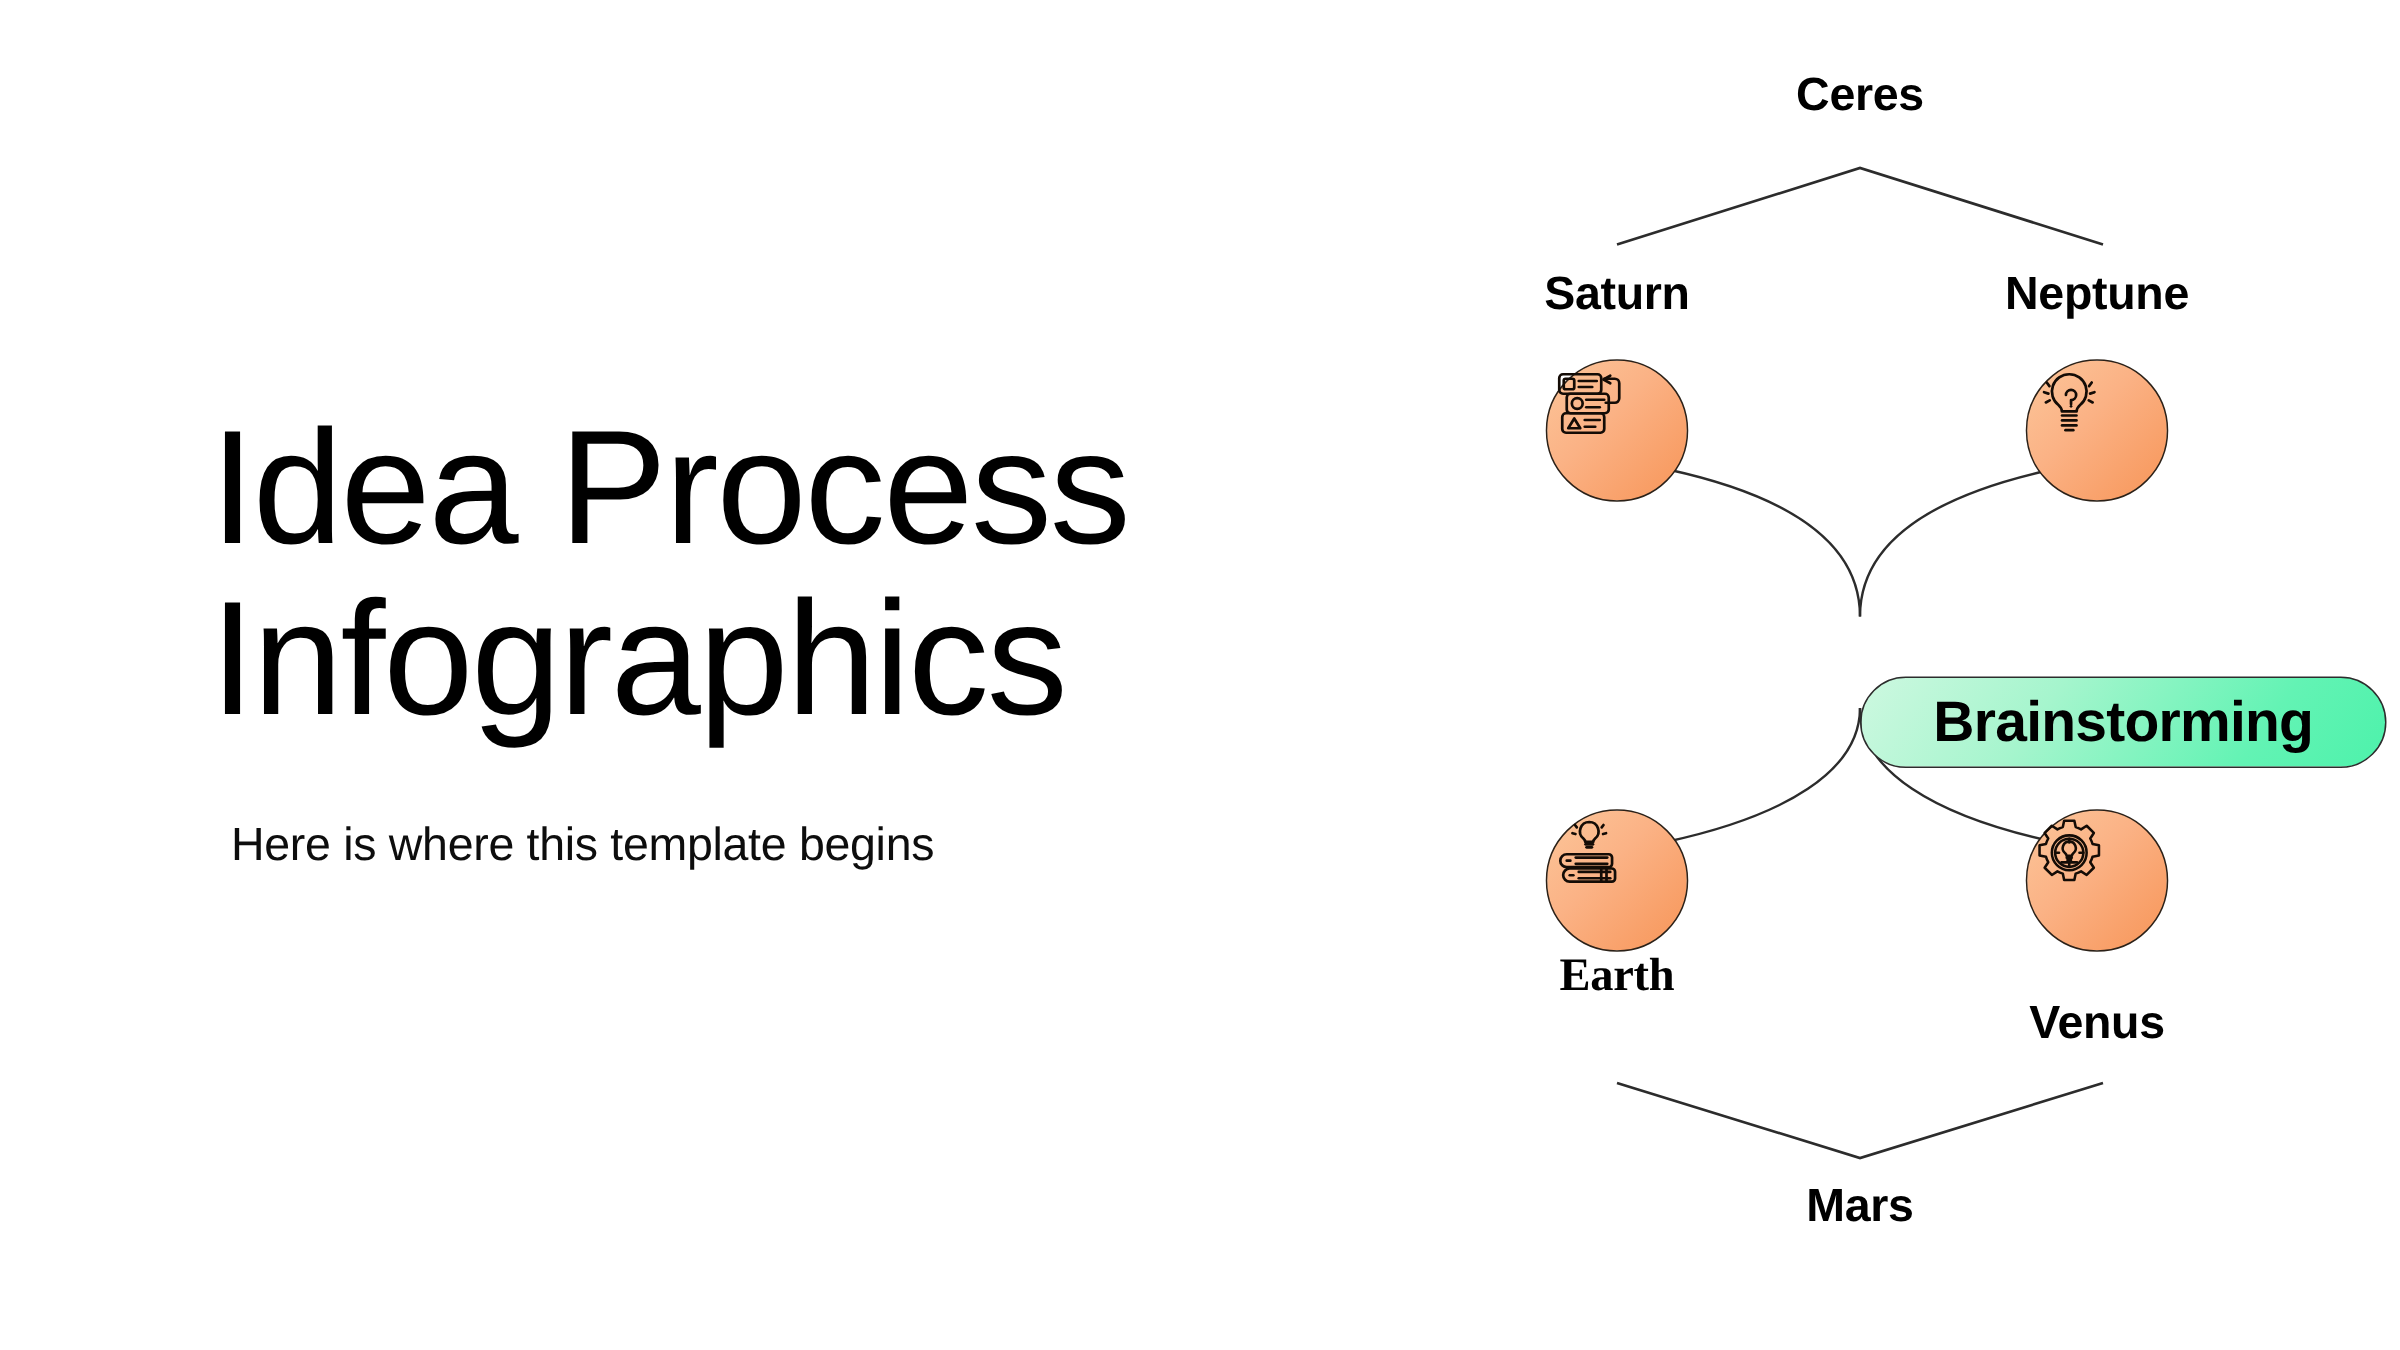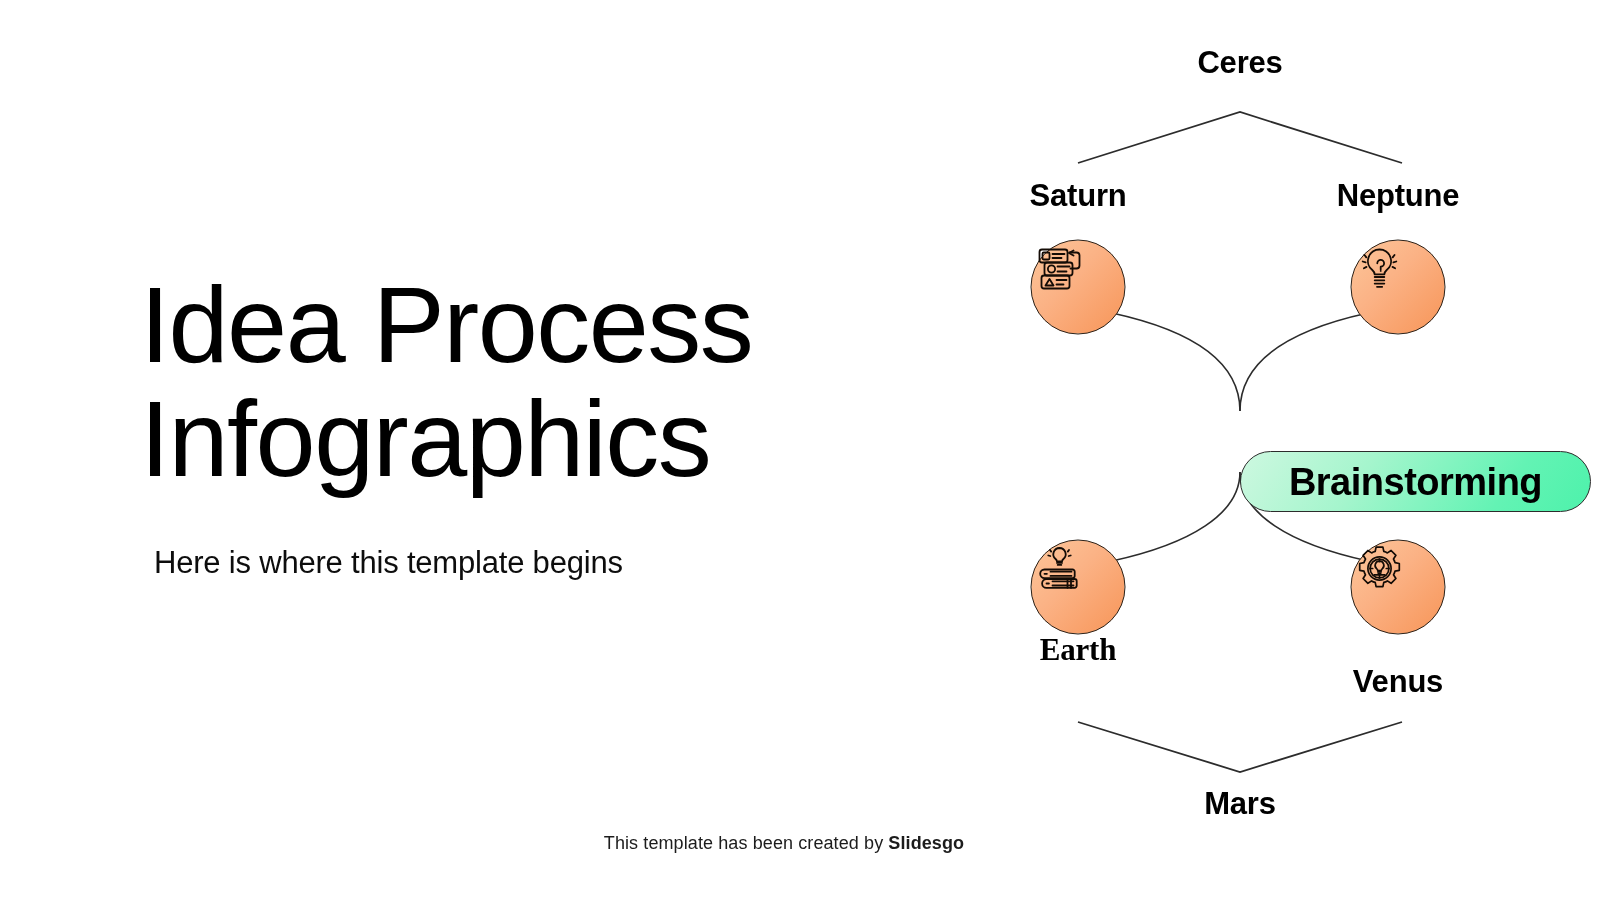--- a/index.html
+++ b/index.html
@@ -132,23 +132,20 @@
 <body>
 
 <div class="slide">
 
   <div class="title-block">
     <h1 class="title">Idea Process
 Infographics</h1>
   </div>
   <p class="subtitle">Here is where this template begins</p>
 
-  <div class="footer">
-    <span>This template has been created by </span><b>Slidesgo</b>
-  </div>
 
   <div class="diagram">
 
     <svg width="620" height="900" viewBox="0 0 620 900" fill="none">
 
       <path d="M 138 163 L 300 112 L 462 163" stroke="#2c2c2c" stroke-width="1.8" fill="none" stroke-linejoin="miter"></path>
 
       <path d="M 138 722 L 300 772 L 462 722" stroke="#2c2c2c" stroke-width="1.8" fill="none" stroke-linejoin="miter"></path>
 
       <path d="M 172 313 C 250 330 300 360 300 411" stroke="#2c2c2c" stroke-width="1.6" fill="none"></path>

